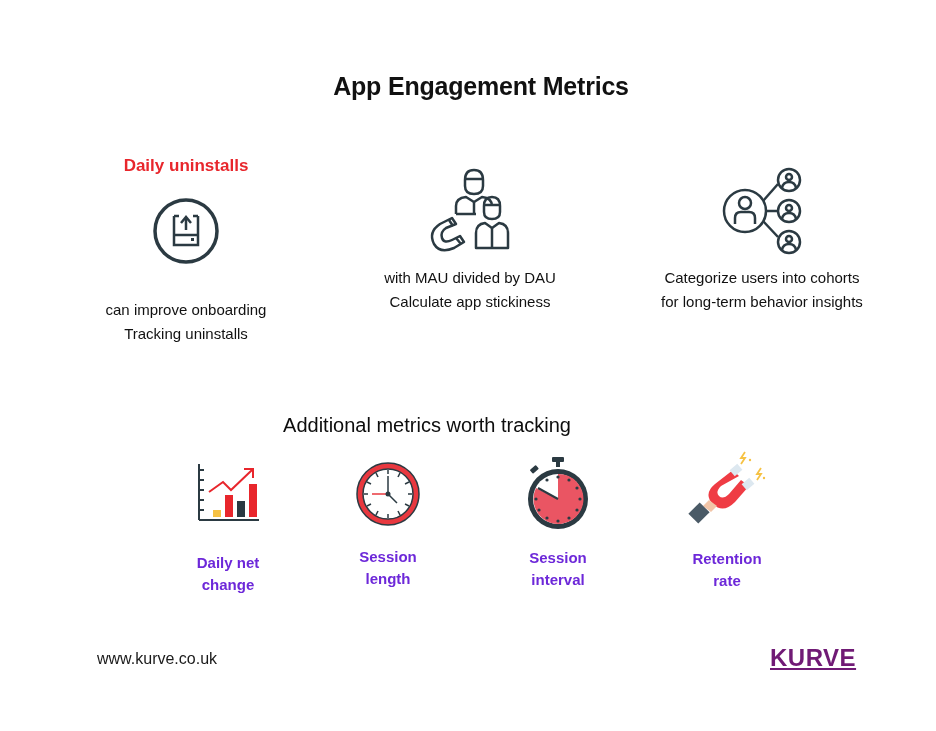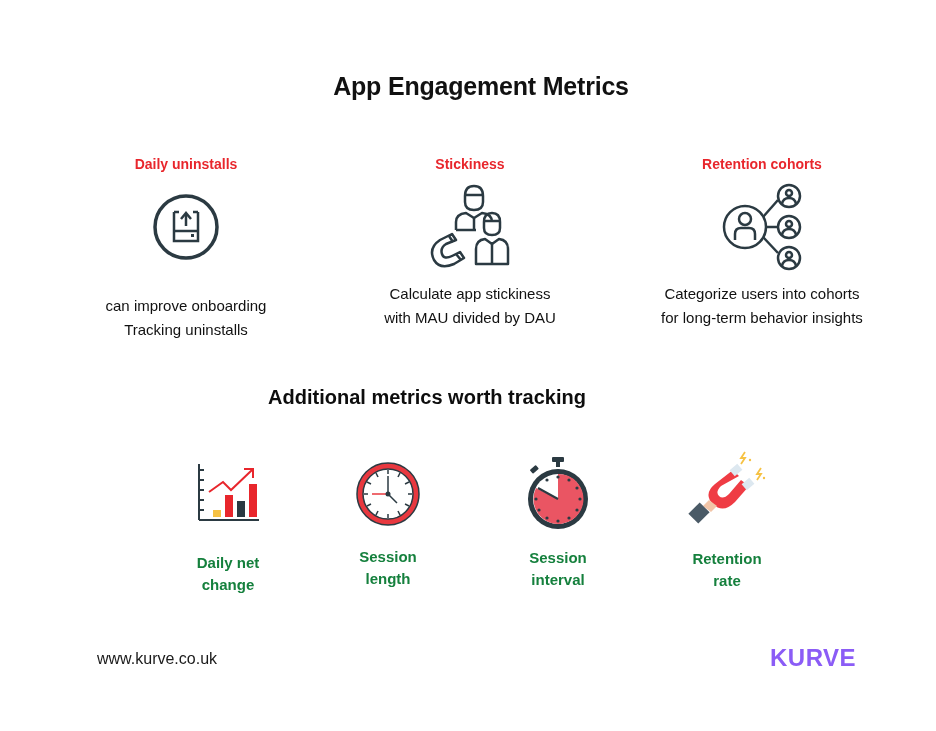--- a/index.html
+++ b/index.html
@@ -1,27 +1,27 @@
 <!DOCTYPE html>
 <html><head>
 <meta charset="utf-8">
 <style>
   html, body { margin:0; padding:0; background:#ffffff; }
   body { width:936px; height:731px; position:relative; overflow:hidden; font-family:"Liberation Sans", sans-serif; color:#111; }
   .abs { position:absolute;padding-left:13px; }
   .title { left:0; width:936px; top:72px; text-align:center; font-size:25px; font-weight:bold; color:#111; letter-spacing:-0.2px; }
   .col { width:260px; text-align:center; }
-  .col-head { font-size:14px; font-weight:bold; color:#e8262c; }
+  .col-head { font-size:17px; font-weight:bold; color:#e8262c; }
   .col-desc { font-size:15px; line-height:24px; color:#111; }
   .icon { display:block; margin:0 auto; }
-  .sub-title { left:0; width:828px; top:386px; text-align:center; font-size:20px; font-weight:bold; color:#0d0d0d; }
+  .sub-title { left:0; width:828px; top:414px; text-align:center; font-size:20px; font-weight:normal; color:#0d0d0d; }
   .metric { width:120px; text-align:center; }
-  .metric-label { font-size:15px; font-weight:bold; line-height:22px; color:#15803d; }
+  .metric-label { font-size:15px; font-weight:bold; line-height:22px; color:#6d28d9; }
   .footer-url { left:74px; top:650px; font-size:16px; color:#1a1a1a;margin-left:10px; }
-  .footer-logo { left:757px; top:644px; font-size:24px; font-weight:bold; color:#8b5cf6; letter-spacing:0.5px; }
+  .footer-logo { left:757px; top:644px; font-size:24px; font-weight:bold; color:#701a75; letter-spacing:0.5px;text-decoration:underline; }
 </style>
 </head>
 <body>
 
 <div class="abs title">App Engagement Metrics</div>
 
 <div class="abs col" style="left:43px; top:156px;">
   <div class="col-head">Daily uninstalls</div>
   <svg class="icon" style="margin-top:20px;" width="70" height="70" viewBox="0 0 70 70">
     <circle cx="35" cy="35" r="31" fill="none" stroke="#2b3a42" stroke-width="3.5"></circle>
@@ -31,48 +31,46 @@
     <path d="M30 27 L35 21 L40 27" fill="none" stroke="#2b3a42" stroke-width="2.5"></path>
     <rect x="40" y="42" width="3" height="3" fill="#2b3a42"></rect>
   </svg>
   <div class="col-desc" style="margin-top:32px;">
     <div>can improve onboarding</div>
     <div>Tracking uninstalls</div>
   </div>
 </div>
 
 <div class="abs col" style="left:327px; top:156px;">
-  <div class="col-head">Stickiness</div>
   <svg class="icon" style="margin-top:10px;" width="96" height="90" viewBox="0 0 96 90">
     <g fill="none" stroke="#2b3a42" stroke-width="2.5" stroke-linejoin="round">
 
       <path d="M43 14 Q43 4 52 4 Q61 4 61 14 V20 Q61 28 52 28 Q43 28 43 20 Z"></path>
       <line x1="43" y1="13" x2="61" y2="13"></line>
       <path d="M34 48 V40 Q34 32 44 31 L52 36 L60 31 Q70 32 70 40"></path>
       <line x1="52" y1="36" x2="52" y2="48"></line>
       <line x1="34" y1="48" x2="54" y2="48"></line>
 
       <path d="M62 40 Q62 31 70 31 Q78 31 78 40 V46 Q78 53 70 53 Q62 53 62 46 Z"></path>
       <line x1="62" y1="39" x2="78" y2="39"></line>
       <path d="M54 82 V67 Q54 58 63 57 L70 62 L77 57 Q86 58 86 67 V82 Z"></path>
       <line x1="70" y1="62" x2="70" y2="82"></line>
 
       <path d="M30 52 L18 58 Q6 66 12 78 Q18 88 32 82 L42 76 L38 70 L30 74 Q22 78 20 72 Q18 66 24 62 L34 58 Z"></path>
       <line x1="27" y1="54" x2="31" y2="60"></line>
       <line x1="34" y1="72" x2="39" y2="78"></line>
     </g>
   </svg>
   <div class="col-desc" style="margin-top:10px;">
+    <div>with MAU divided by DAU</div>
     <div>Calculate app stickiness</div>
-    <div>with MAU divided by DAU</div>
   </div>
 </div>
 
 <div class="abs col" style="left:619px; top:156px;">
-  <div class="col-head">Retention cohorts</div>
   <svg class="icon" style="margin-top:10px;" width="90" height="90" viewBox="0 0 90 90">
     <g fill="none" stroke="#2b3a42" stroke-width="2.5">
       <circle cx="28" cy="45" r="21"></circle>
       <circle cx="28" cy="37" r="6"></circle>
       <path d="M18 58 V52 Q18 46 24 46 L32 46 Q38 46 38 52 V58"></path>
       <circle cx="72" cy="14" r="11"></circle>
       <circle cx="72" cy="11" r="3"></circle>
       <path d="M65 22 Q66 16 72 16 Q78 16 79 22"></path>
       <circle cx="72" cy="45" r="11"></circle>
       <circle cx="72" cy="42" r="3"></circle>

